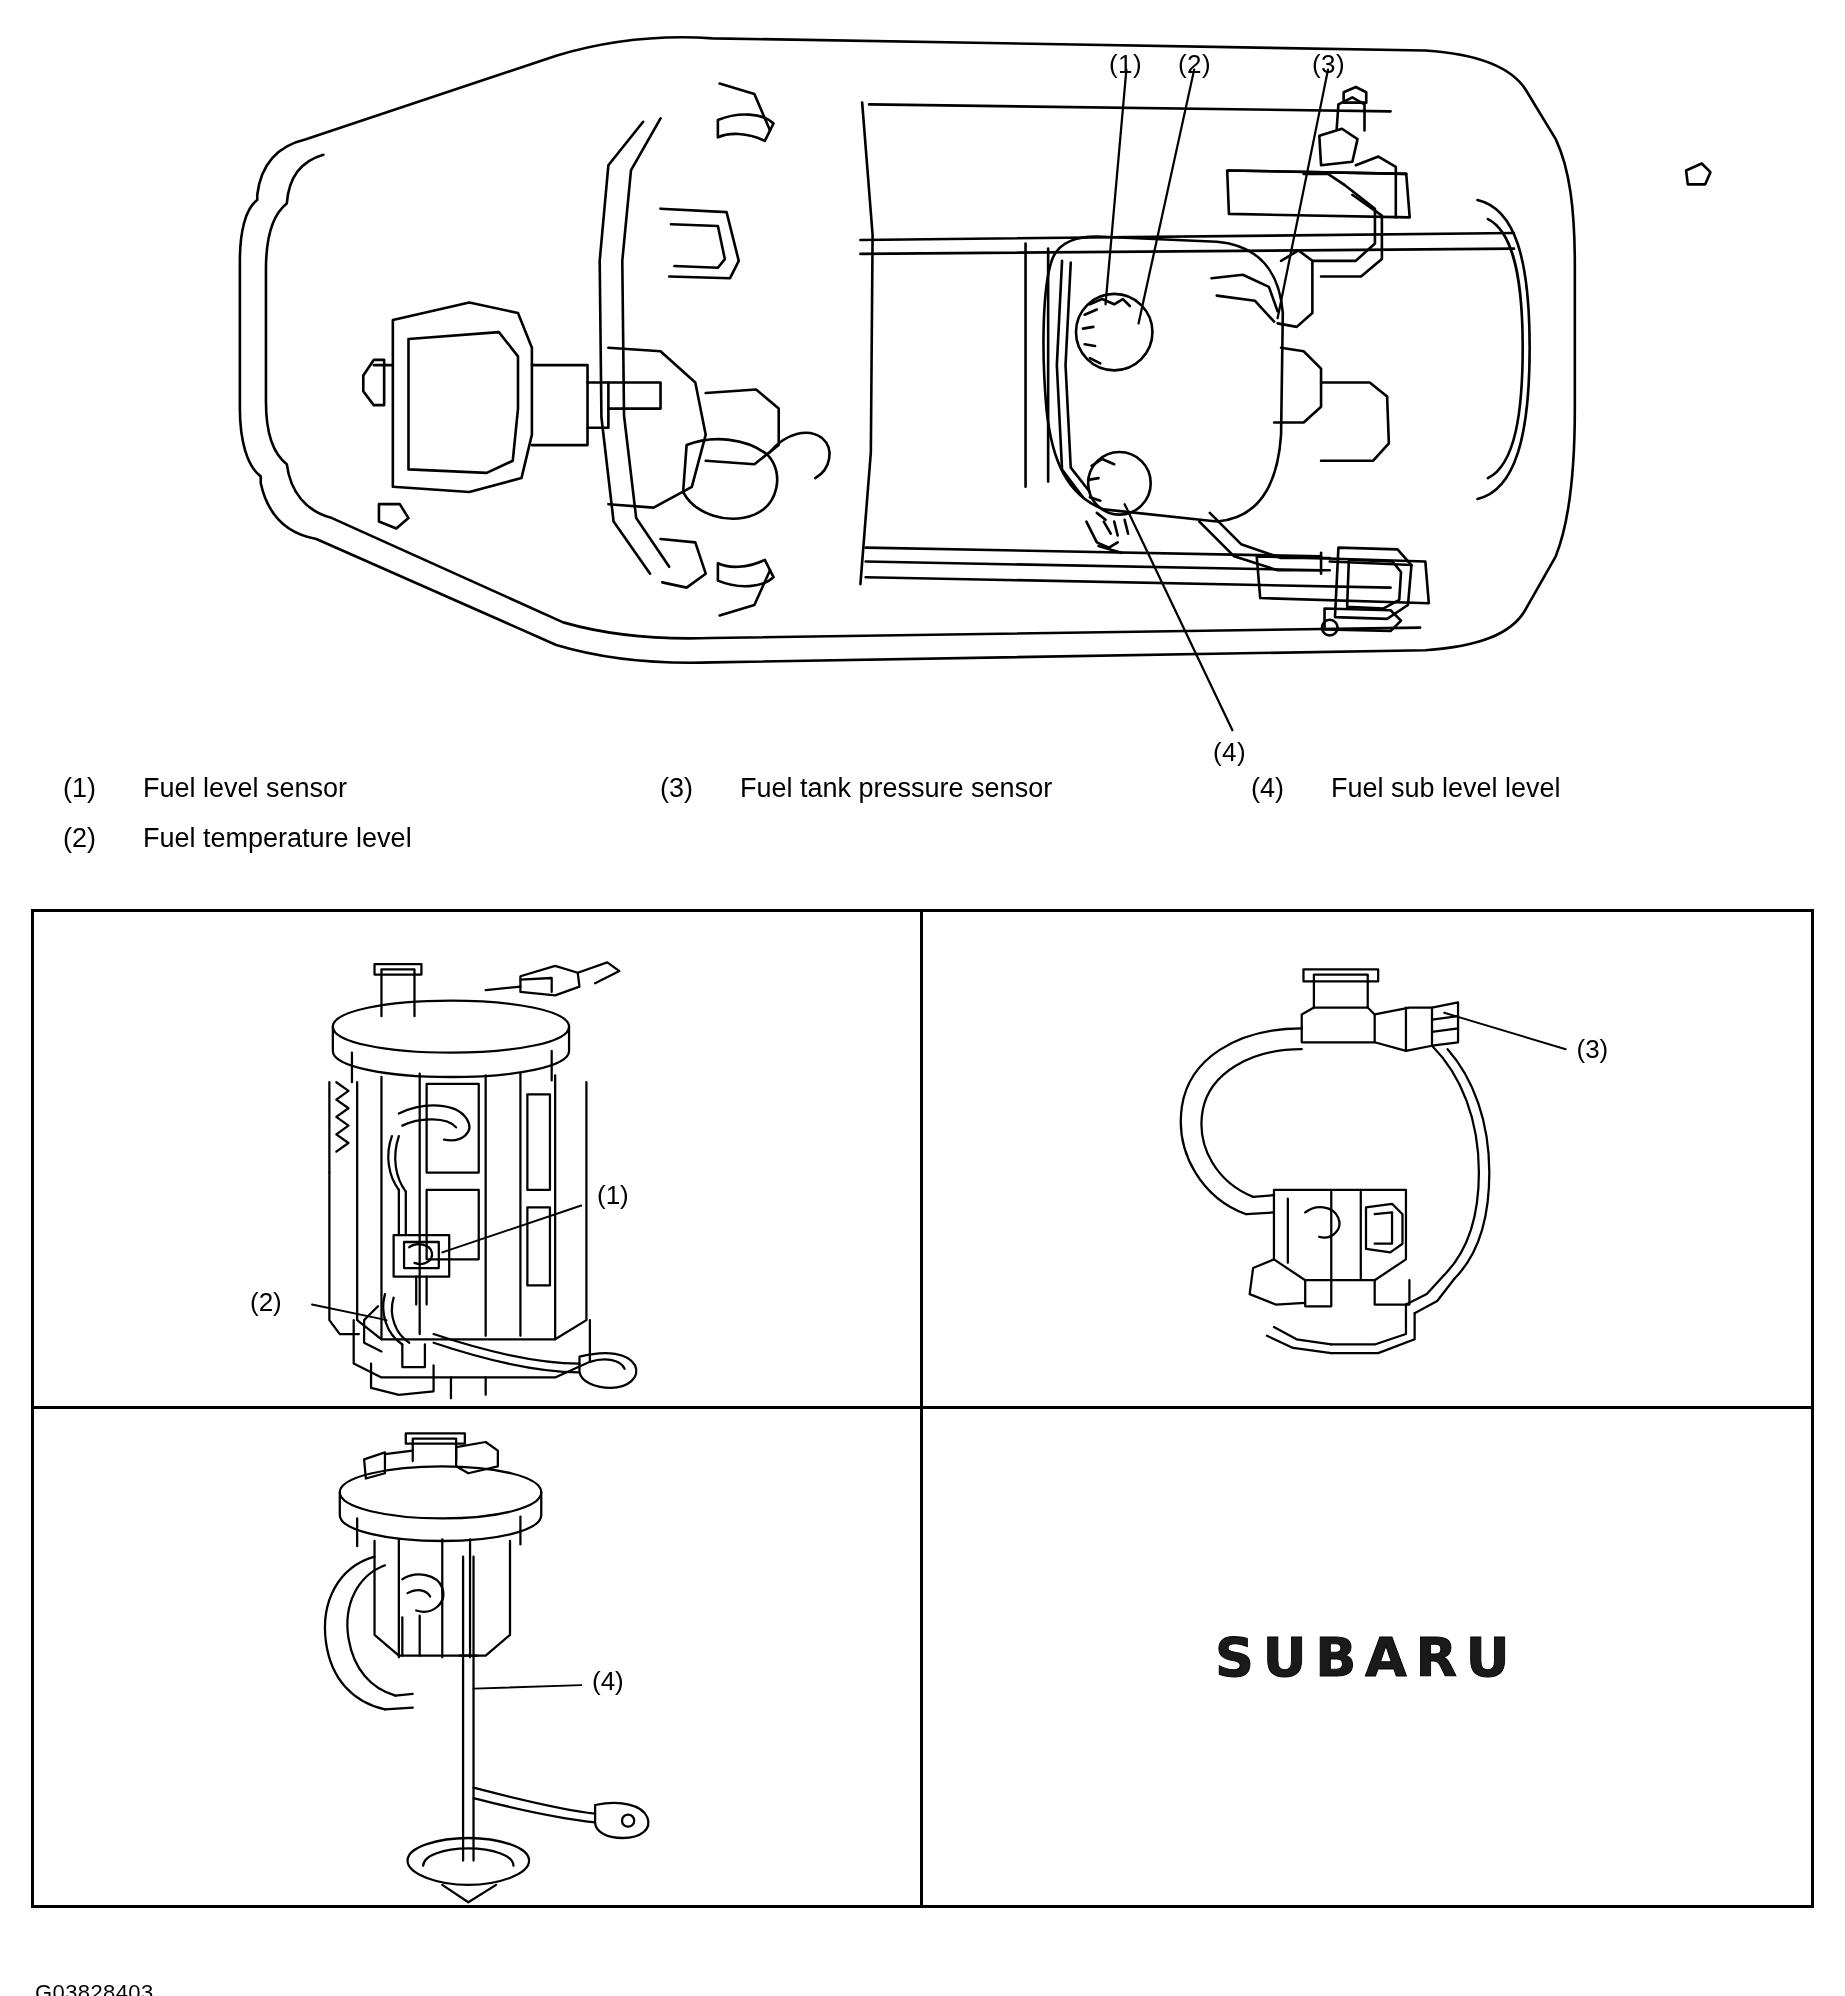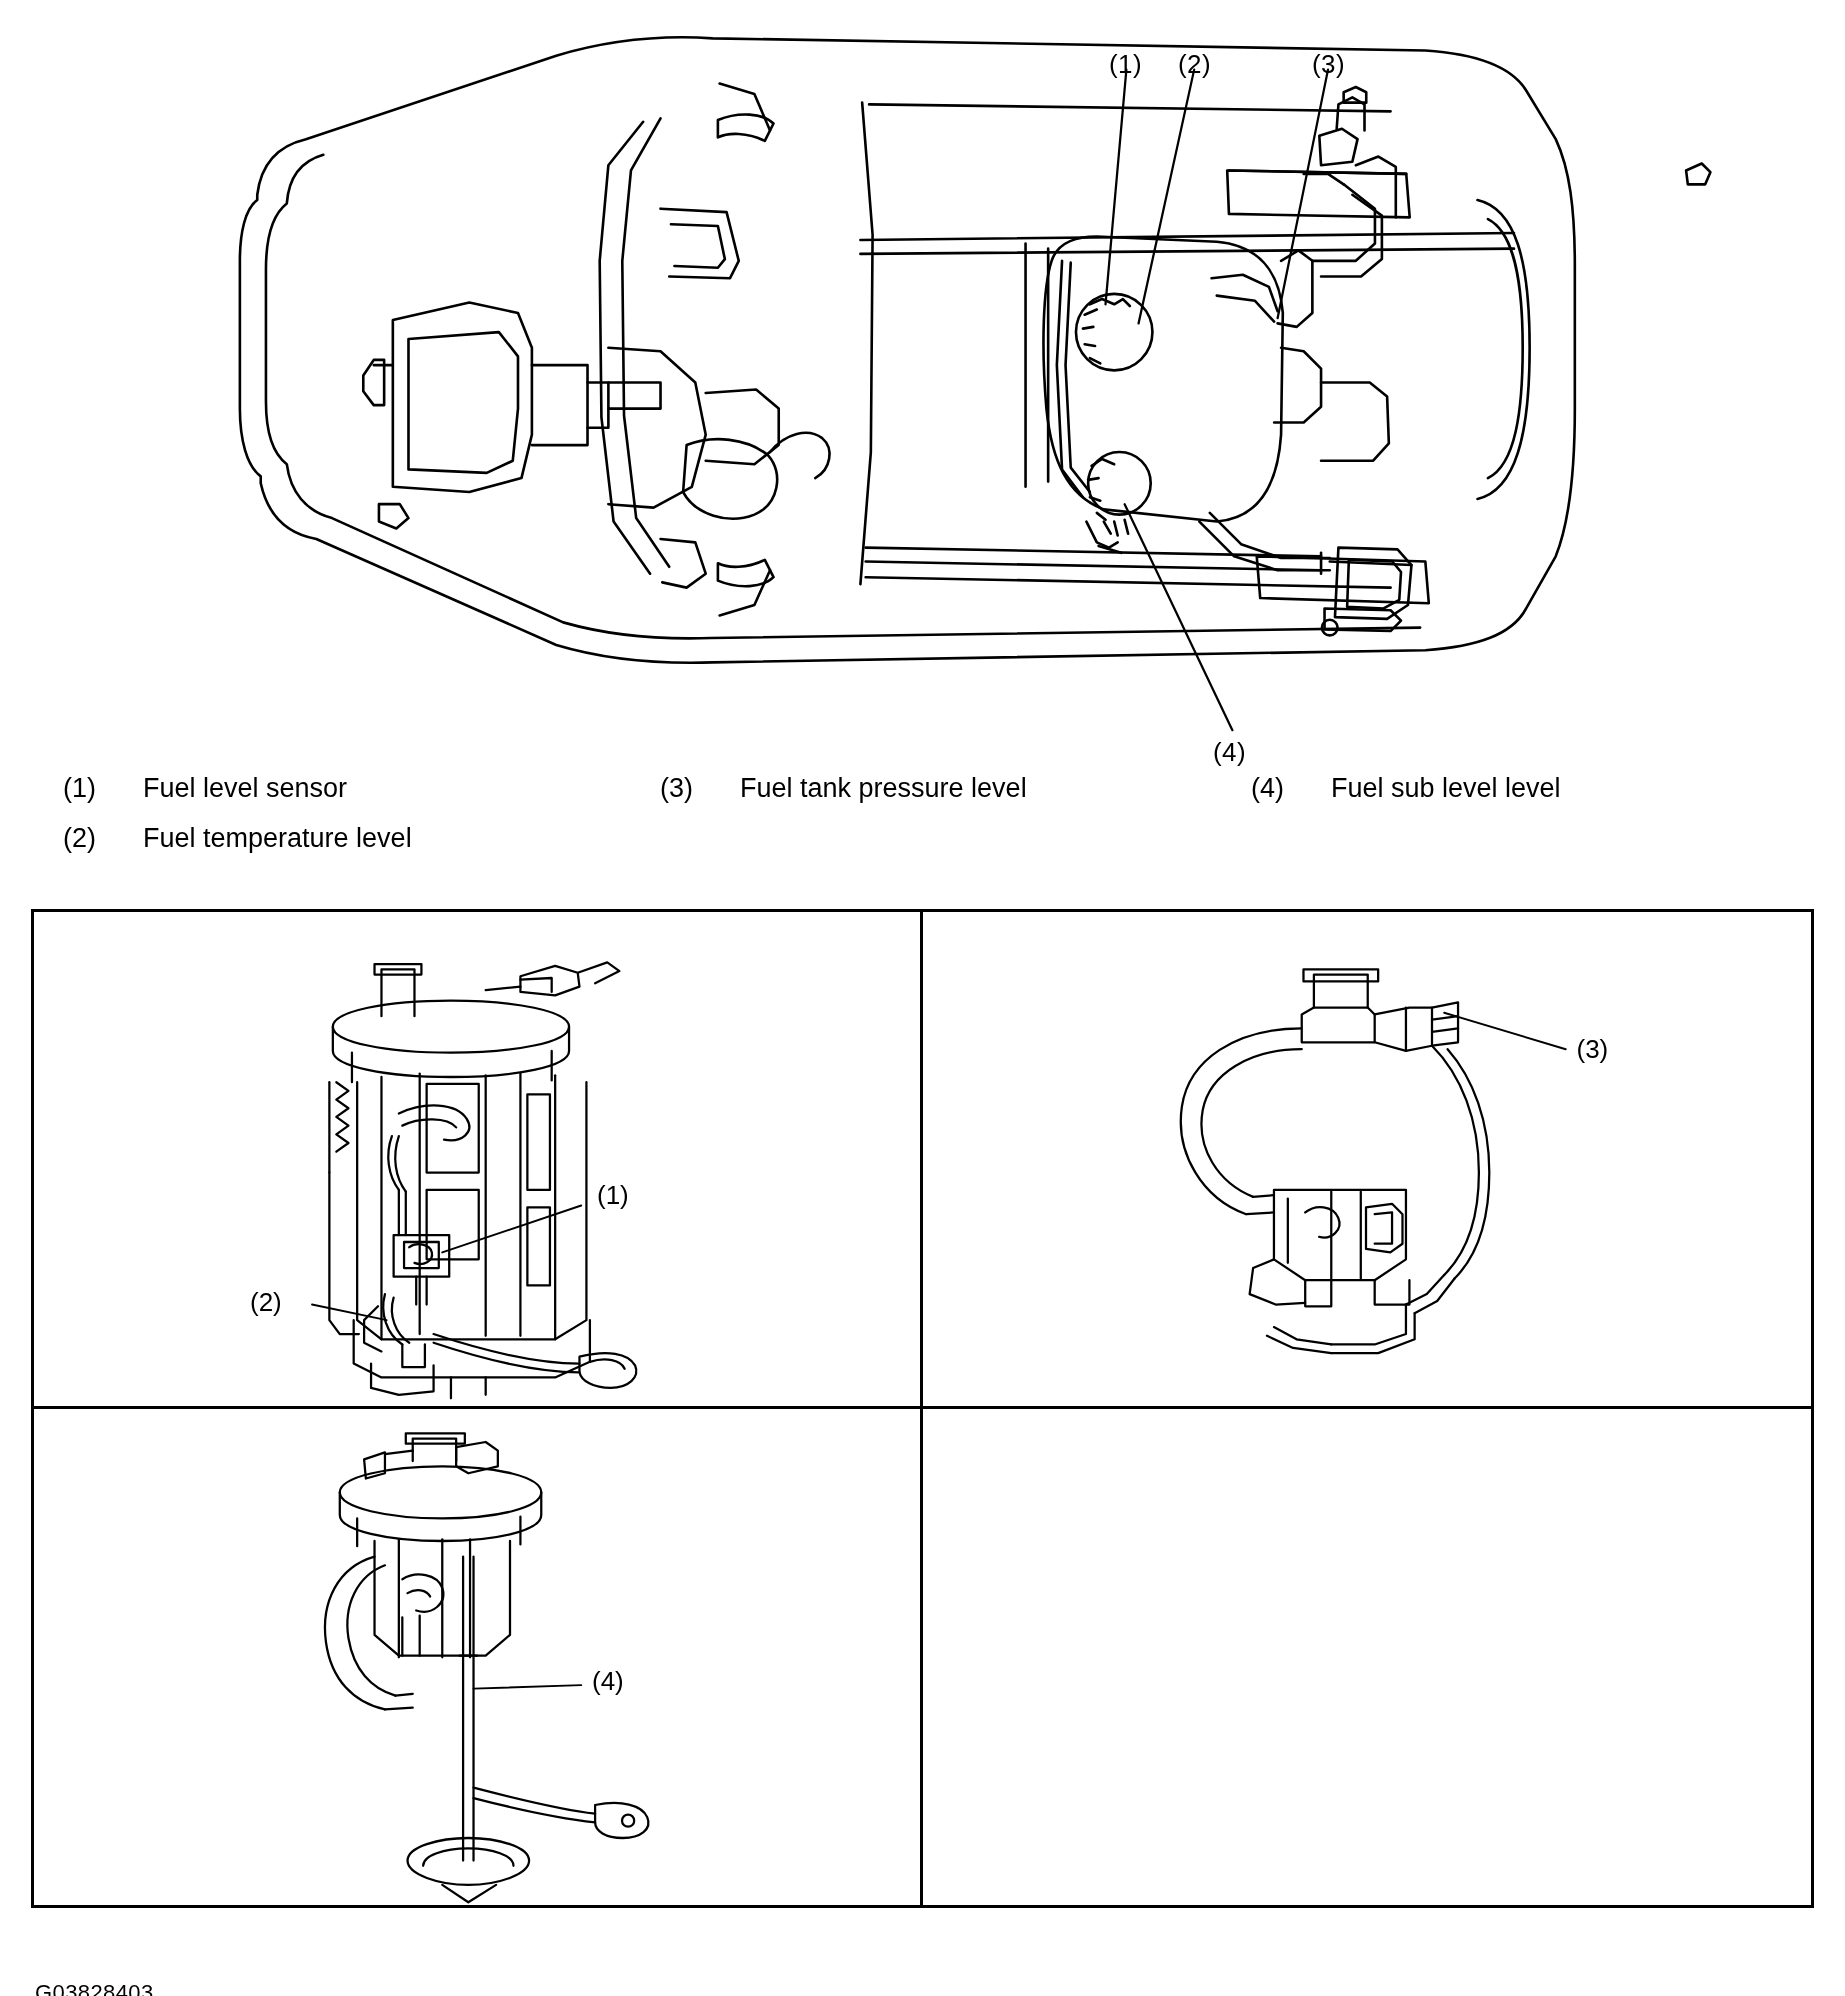--- a/index.html
+++ b/index.html
@@ -285,21 +285,21 @@
     </div>
     <div class="legend-entry">
       <span class="legend-num">(2)</span>
       <span class="legend-label">Fuel temperature level</span>
     </div>
   </div>
 
   <div class="legend-col" id="legend-col-2">
     <div class="legend-entry">
       <span class="legend-num">(3)</span>
-      <span class="legend-label">Fuel tank pressure level</span>
+      <span class="legend-label">Fuel tank pressure sensor</span>
     </div>
   </div>
 
   <div class="legend-col" id="legend-col-3">
     <div class="legend-entry">
       <span class="legend-num">(4)</span>
       <span class="legend-label">Fuel sub level level</span>
     </div>
   </div>
 </div>
@@ -471,17 +471,20 @@
         <circle cx="684" cy="474" r="7"></circle>
 
         <path d="M506,322 L 630,318" stroke-width="2.2"></path>
 
       </g>
     </svg>
 
     <span class="panel-callout" style="left:558px; top:257px;">(4)</span>
   </div>
 
+  <div class="panel panel-br">
+    <div id="subaru-logo">SUBARU</div>
+  </div>
 
 </div>
 
 <div id="figure-code">G03828403</div>
 
 
 </body></html>

